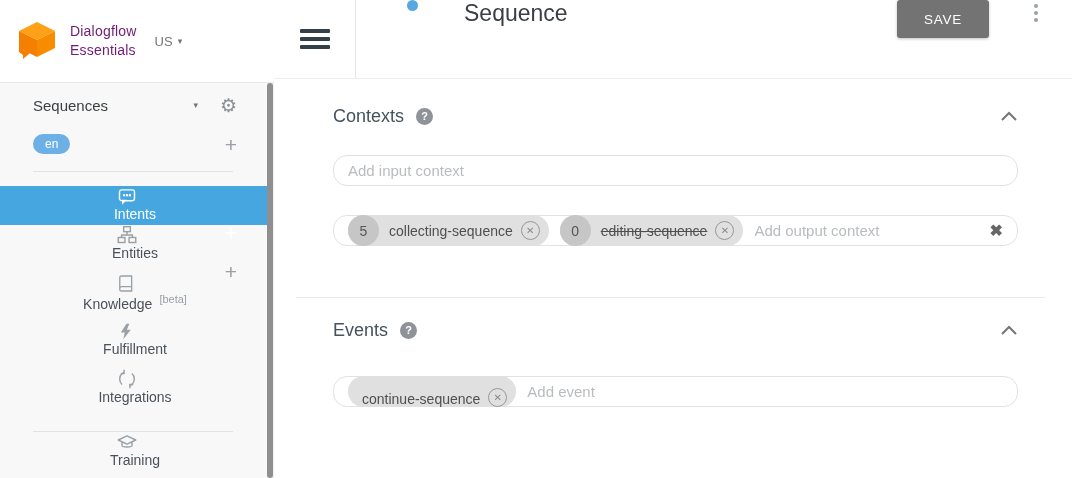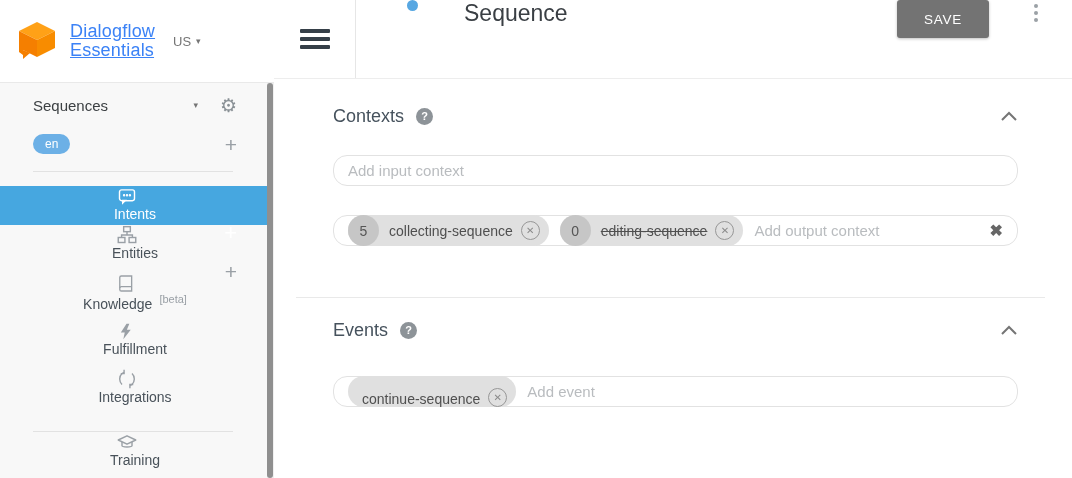--- a/index.html
+++ b/index.html
@@ -3,21 +3,21 @@
 <meta charset="utf-8">
 <style>
   * { margin:0; padding:0; box-sizing:border-box; }
   html,body { width:1072px; height:478px; overflow:hidden; }
   body { font-family:"Liberation Sans", sans-serif; background:#fff; display:flex; color:#444; }
 
   
   .sidebar { position:relative; width:274px; height:478px; background:#f8f8f8; flex:0 0 274px; }
   .side-head { height:83px; background:#fff; border-bottom:1px solid #e9e9e9; display:flex; align-items:center; padding-left:13px; }
   .logo { width:48px; height:48px; flex:0 0 48px; }
-  .brand { margin-left:9px; color:#3b82f6; font-size:18px; line-height:19px; letter-spacing:.2px;text-decoration:underline; }
+  .brand { margin-left:9px; color:#701a75; font-size:14px; line-height:19px; letter-spacing:.2px; }
   .region { margin-left:18px; color:#757575; font-size:13px; display:flex; align-items:center; cursor:pointer; }
   .region .caret { font-size:9px; margin-left:5px; color:#757575; }
 
   .nav { padding-top:6px; }
   .row { display:flex; align-items:center; padding:0 37px 0 33px; }
   .agent-row { height:32px; }
   .agent-name { font-size:15px; color:#3c4043; cursor:pointer; }
   .agent-caret { font-size:9px; color:#757575; margin-left:auto; margin-right:22px; cursor:pointer; }
   .gear { font-size:19px; color:#8a9196; cursor:pointer; line-height:1; }
   .lang-row { height:30px; margin-top:8px; }

